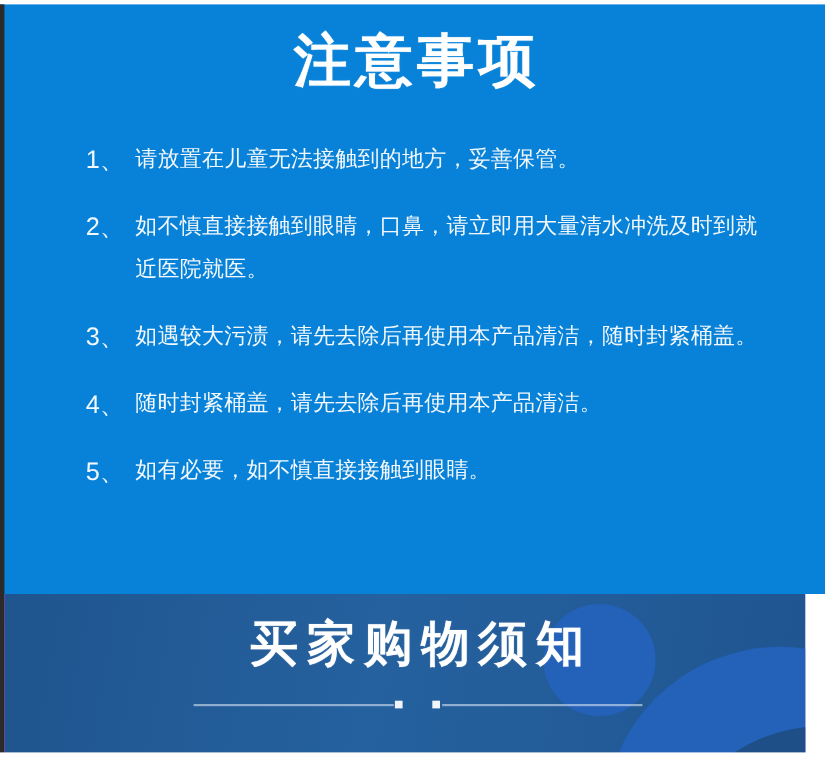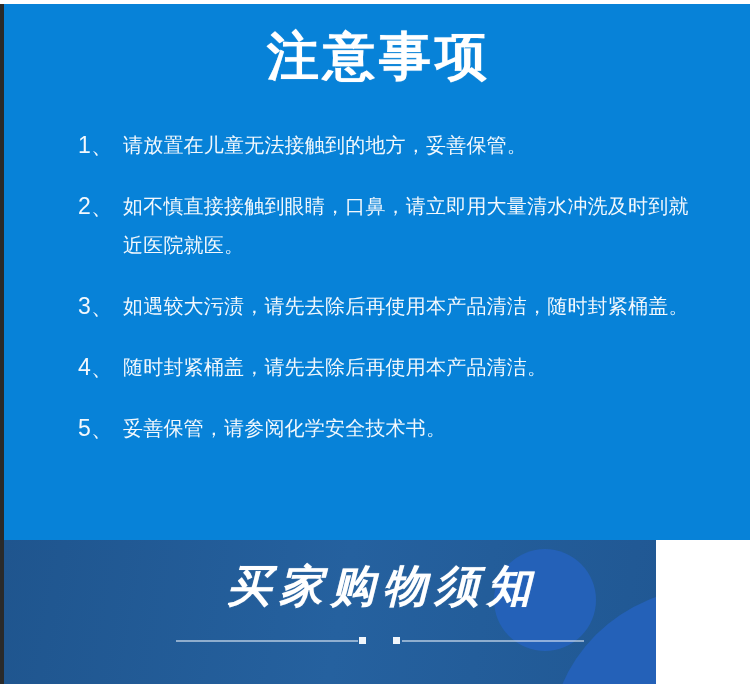--- a/index.html
+++ b/index.html
@@ -71,27 +71,26 @@
     color: #f2f8fd;
     font-size: 20px;
     letter-spacing: 0.2px;
   }
 
   
   .banner {
     position: absolute;
     left: 0;
     top: 540px;
-    width: 656px;
+    width: 732px;
     height: 146px;
     background: #d946ef;
     box-sizing: border-box;
     border-left: 4px solid #2a2a2a;
     overflow: hidden;
-    font-style: italic;
   }
   .banner-bg {
     position: absolute;
     left: 0;
     top: 0;
     width: 750px;
     height: 146px;
     background: linear-gradient(100deg, #1f558e 0%, #25619f 45%, #1f5590 100%);
   }
   .deco-circle {
@@ -197,21 +196,21 @@
         <span class="body">如遇较大污渍，请先去除后再使用本产品清洁，随时封紧桶盖。</span>
       </div>
 
       <div class="notice-item">
         <span class="num">4、</span>
         <span class="body">随时封紧桶盖，请先去除后再使用本产品清洁。</span>
       </div>
 
       <div class="notice-item">
         <span class="num">5、</span>
-        <span class="body">妥善保管，请参阅化学安全技术书。</span>
+        <span class="body">如有必要，如不慎直接接触到眼睛。</span>
       </div>
 
     </div>
   </div>
 
   <div class="banner">
     <div class="banner-bg"></div>
     <div class="deco-circle"></div>
     <div class="deco-arc"></div>
     <div class="deco-arc-inner"></div>

